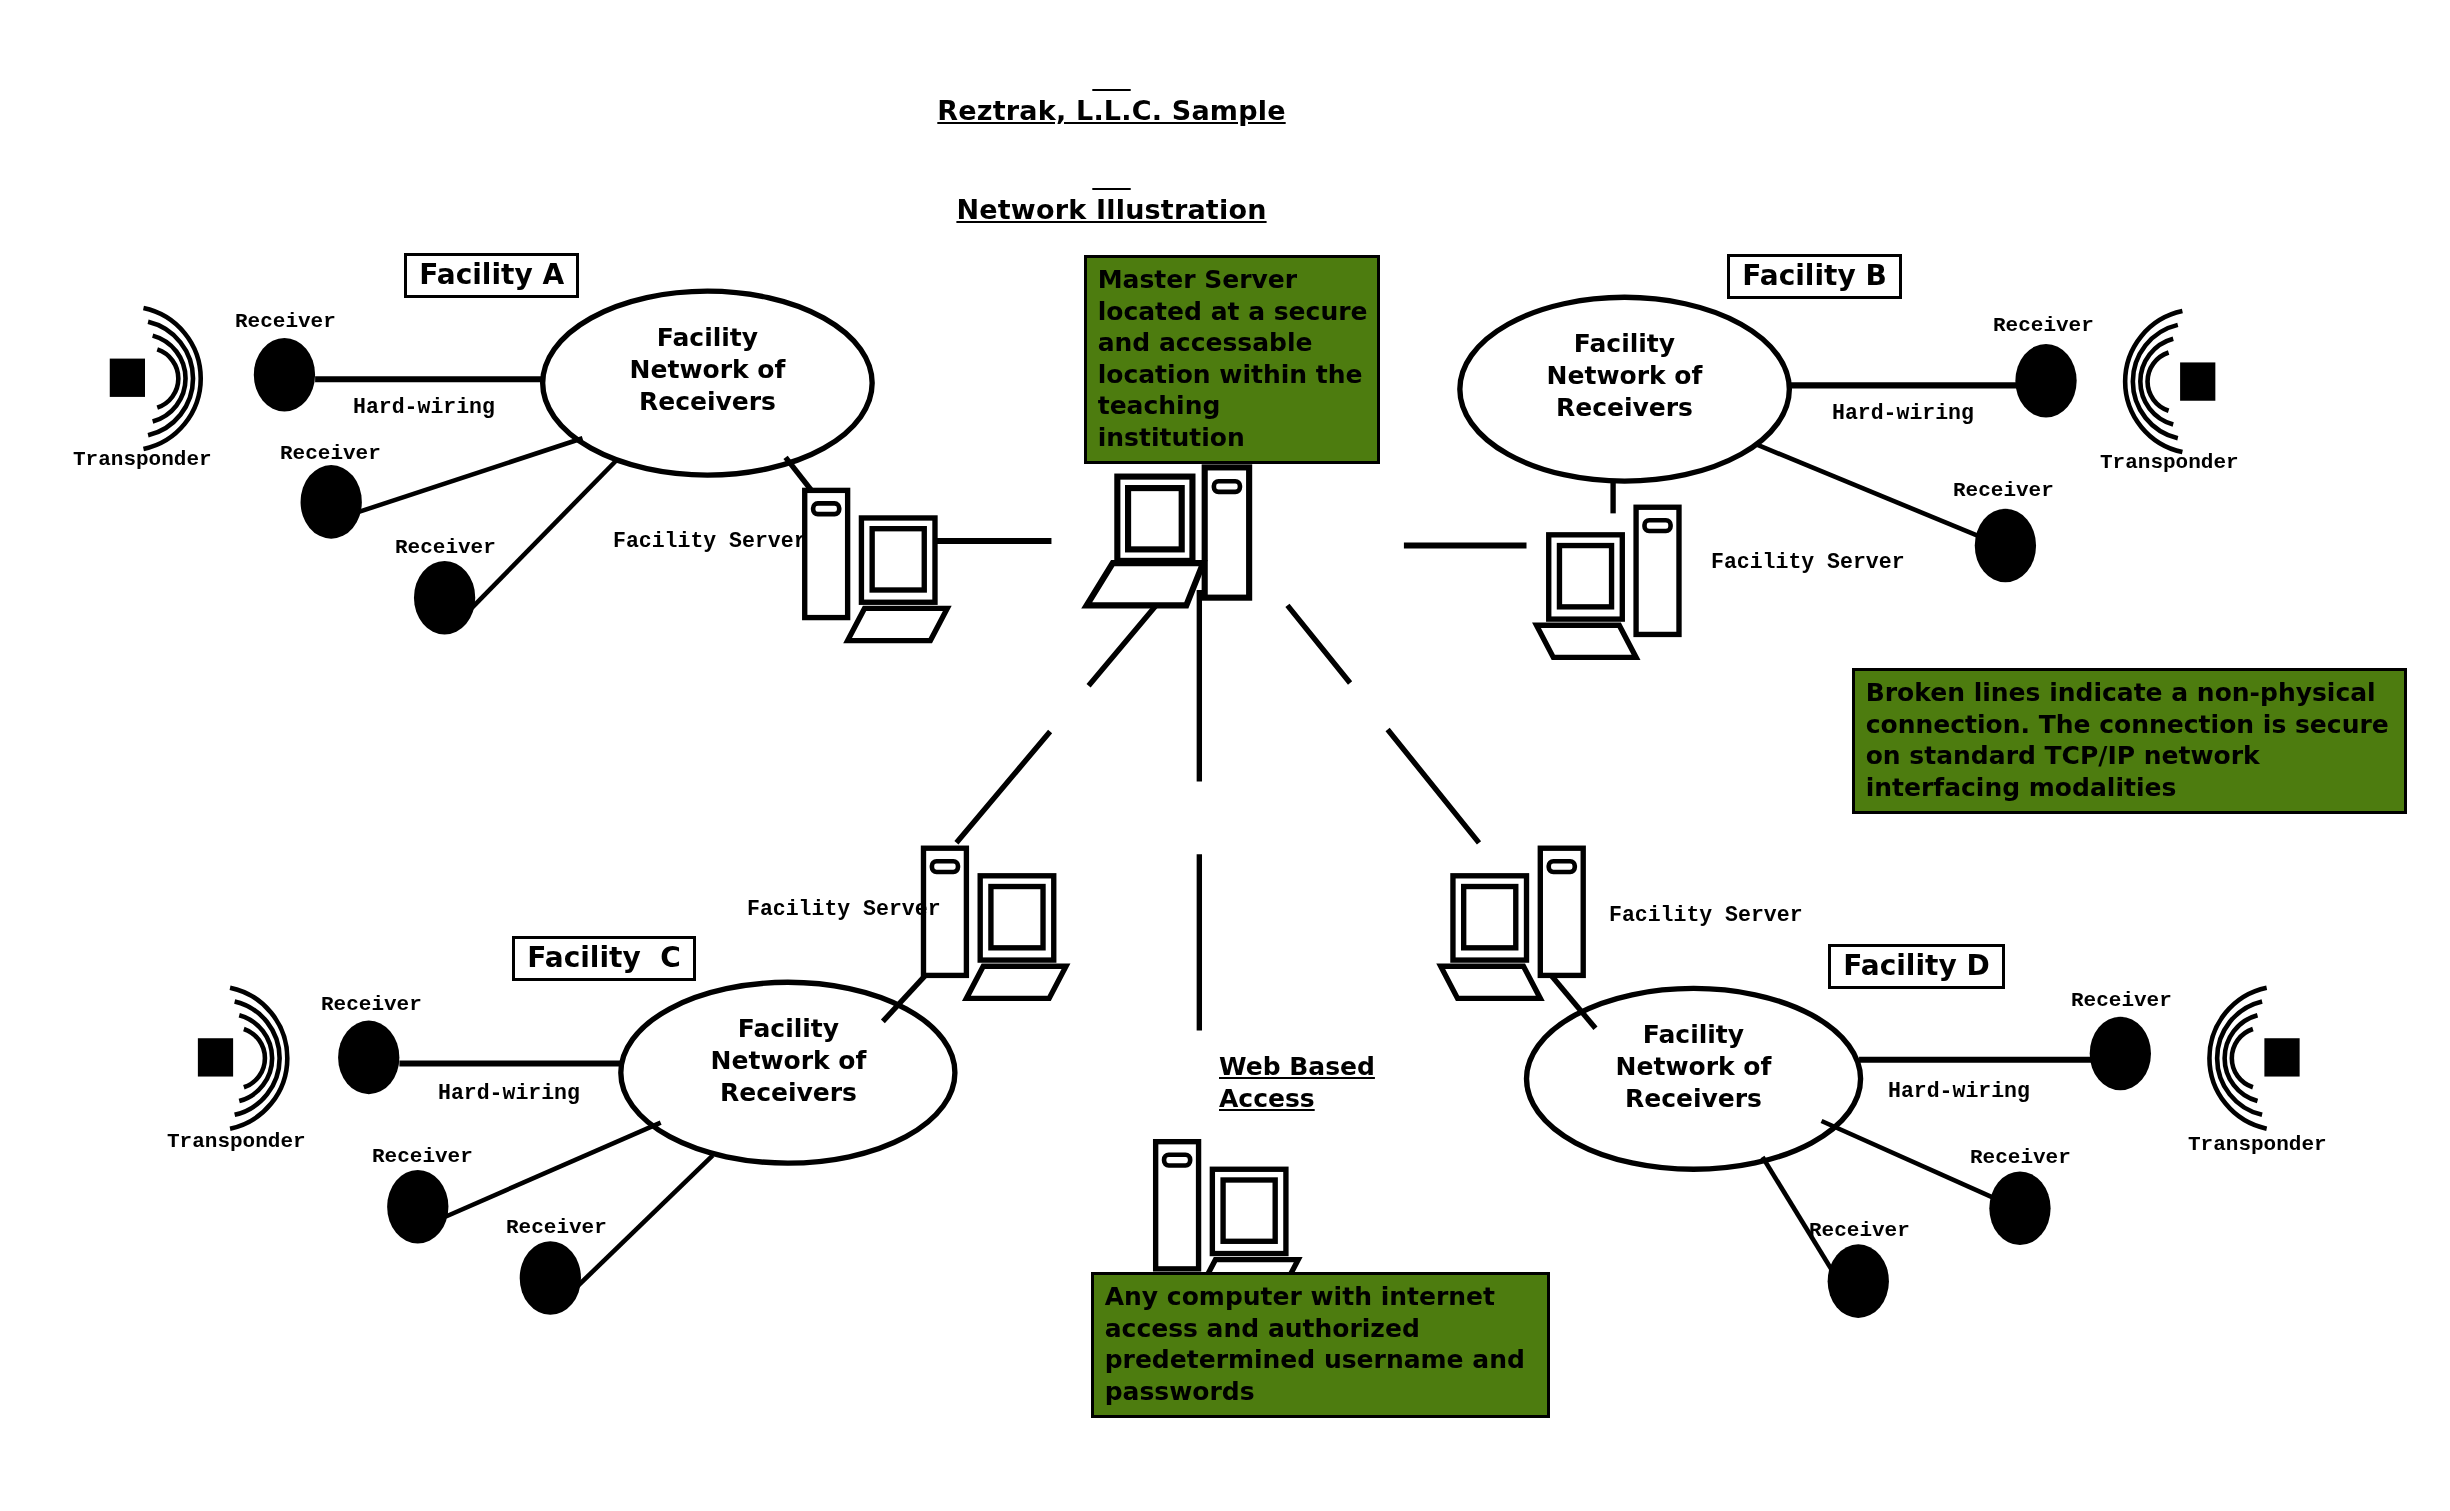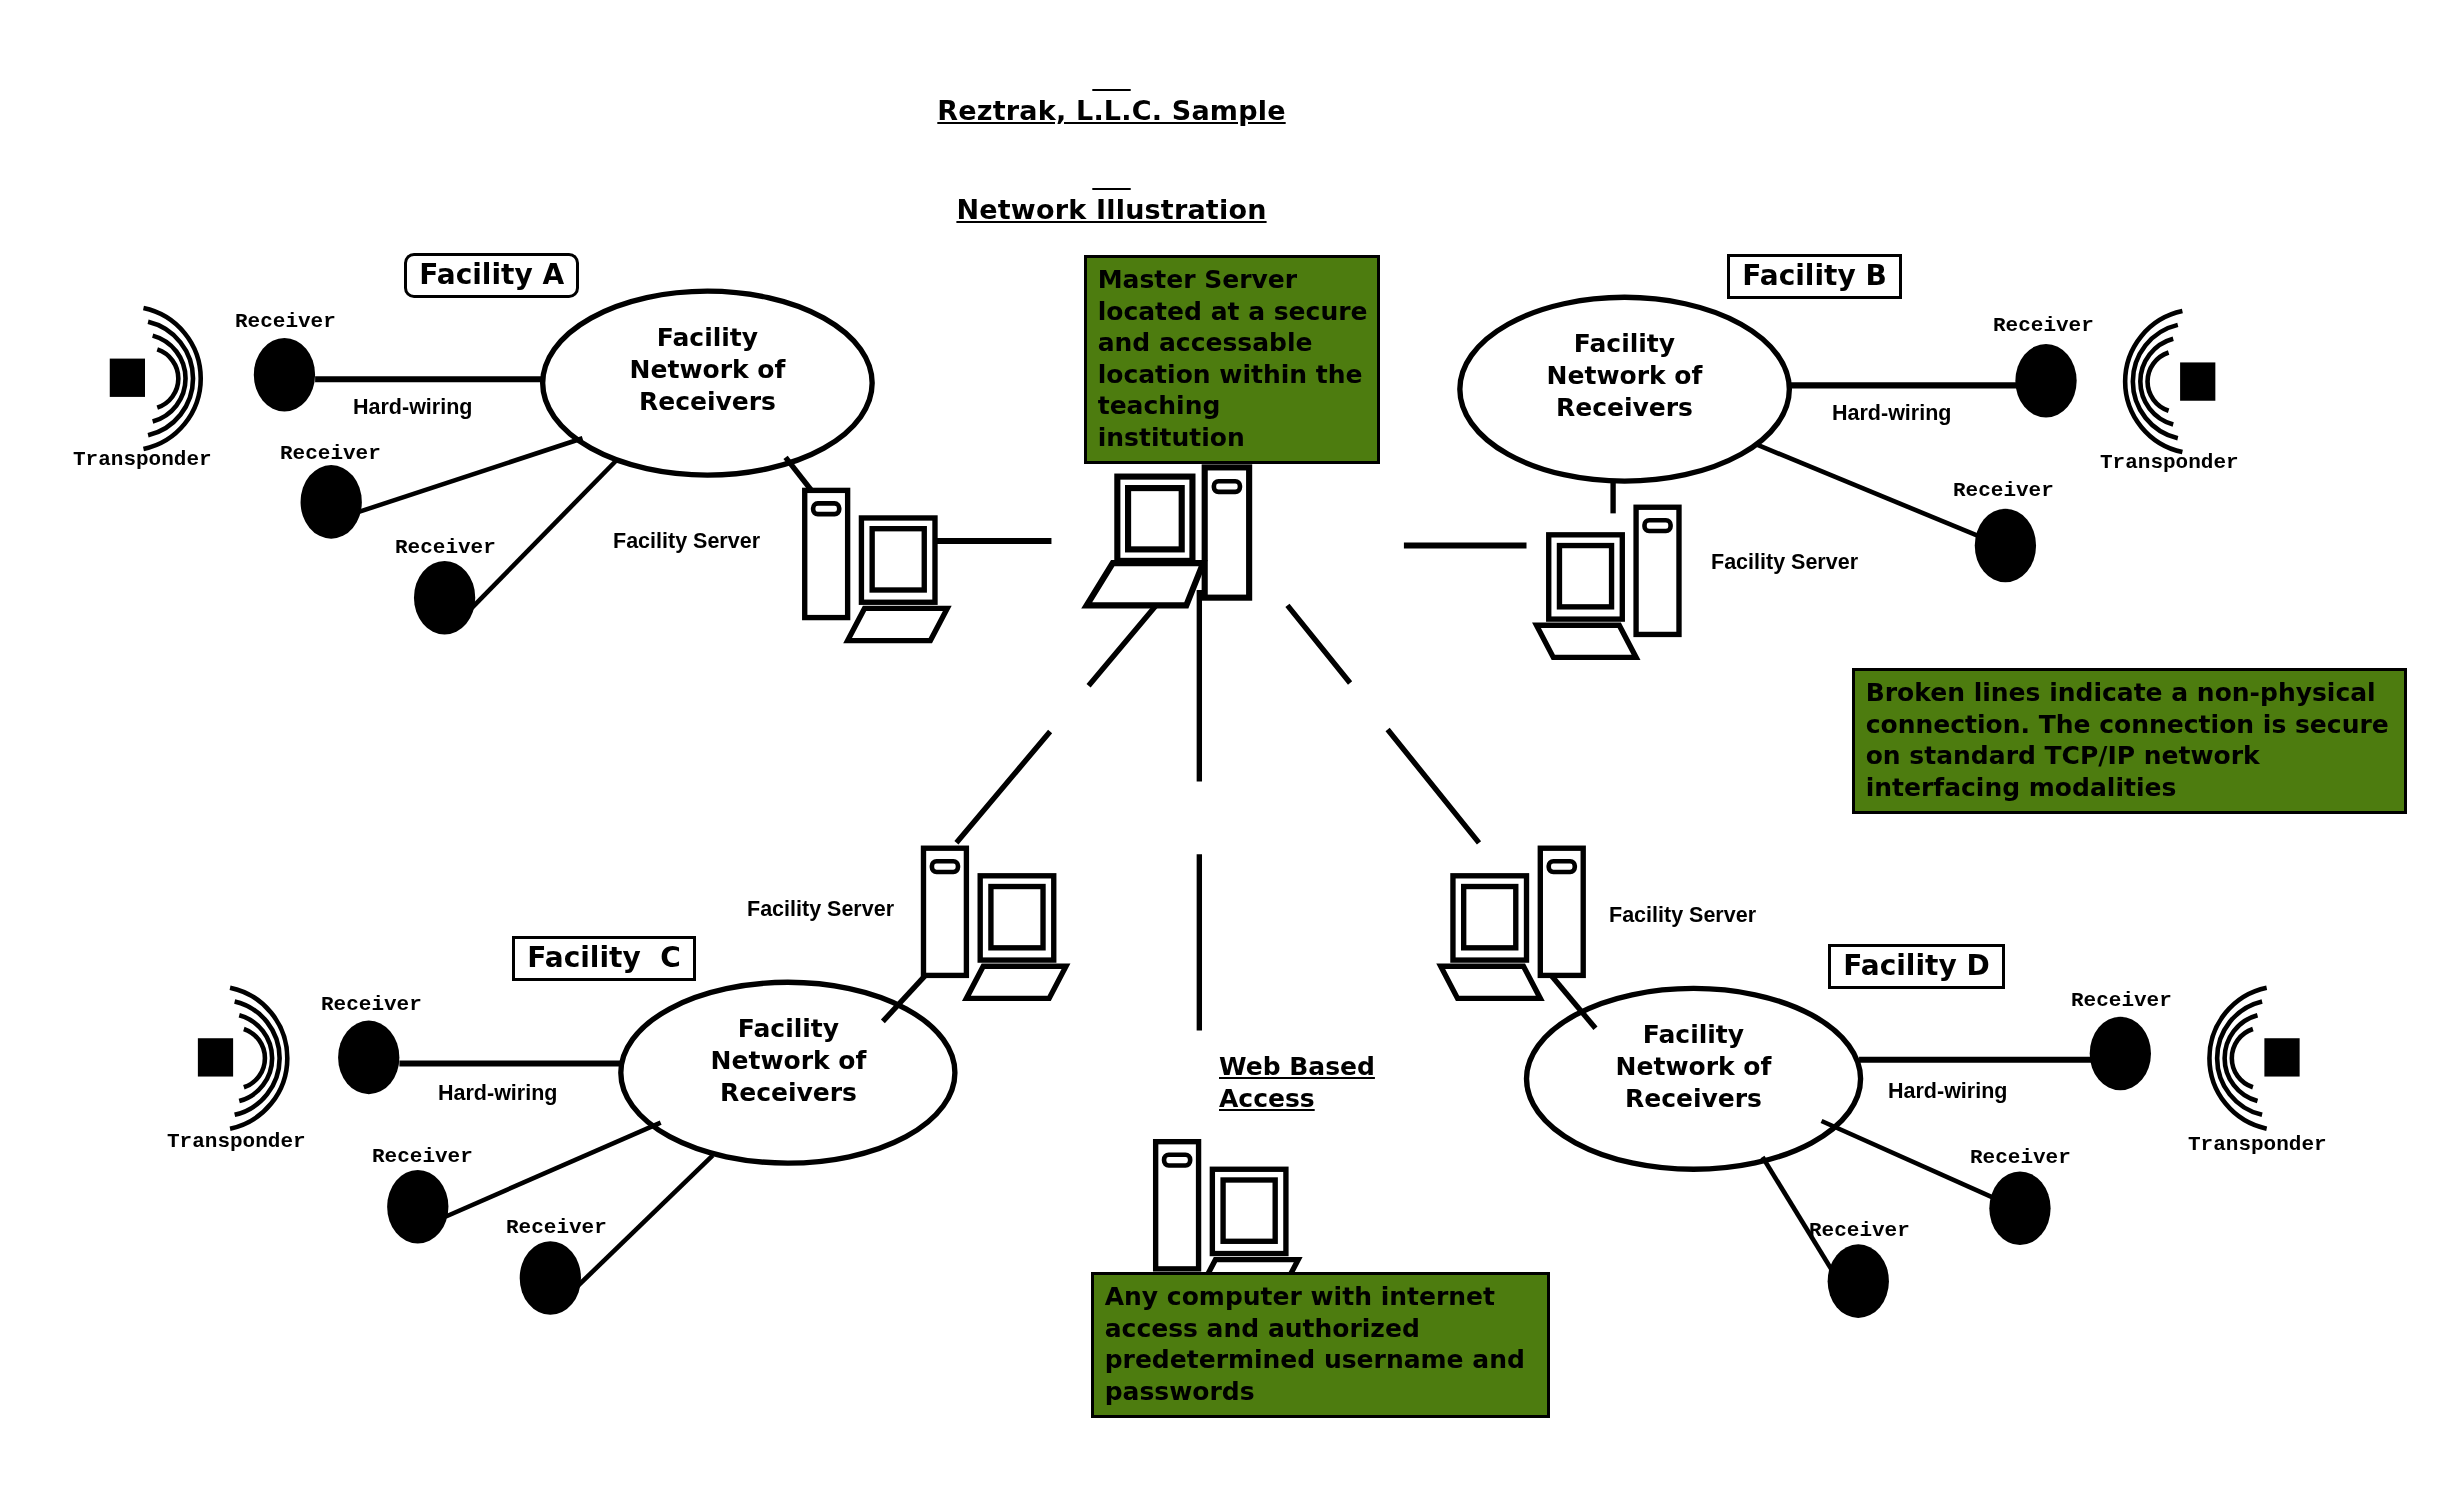--- a/index.html
+++ b/index.html
@@ -64,21 +64,21 @@
     line-height: 1.26;
     padding: 6.1px 9.2px 7.7px 10.7px;
     white-space: pre-line;
   }
   .small-lbl {
     font-family: Liberation Mono, monospace;
     font-weight: bold;
     font-size: 21px;
   }
   .mid-lbl {
-    font-family: Liberation Sans, sans-serif;
+    font-family: Liberation Mono, monospace;
     font-weight: bold;
     font-size: 21.5px;
     text-align: right;
   }
   .cloud-lbl {
     position: absolute;
     font-family: "DejaVu Sans", sans-serif;
     font-weight: bold;
     font-size: 25px;
     line-height: 1.28;
@@ -228,21 +228,21 @@
 interfacing modalities</div>
 
   <div class="notebox" style="left:1091px; top:1272px; width:433px;">Any computer with internet
 access and authorized
 predetermined username and
 passwords</div>
 
   <div class="cloud-lbl" style="left:1219px; top:1051px; width:169px; text-align:left;text-decoration:underline;">Web Based
 Access</div>
 
-  <div class="facility-tag" style="left:404px; top:253px;border-radius:10px;">Facility A</div>
+  <div class="facility-tag" style="left:404px; top:253px;">Facility A</div>
   <div class="cloud-lbl" style="left:600px; top:322px; width:215px;">Facility
 Network of
 Receivers</div>
   <div class="lbl small-lbl" style="left:235px; top:310px;">Receiver</div>
   <div class="lbl small-lbl" style="left:280px; top:442px;">Receiver</div>
   <div class="lbl small-lbl" style="left:395px; top:536px;">Receiver</div>
   <div class="lbl mid-lbl" style="left:353px; top:395px;">Hard-wiring</div>
   <div class="lbl small-lbl" style="left:73px; top:448px;">Transponder</div>
   <div class="lbl mid-lbl" style="left:613px; top:529px;">Facility Server</div>
 

